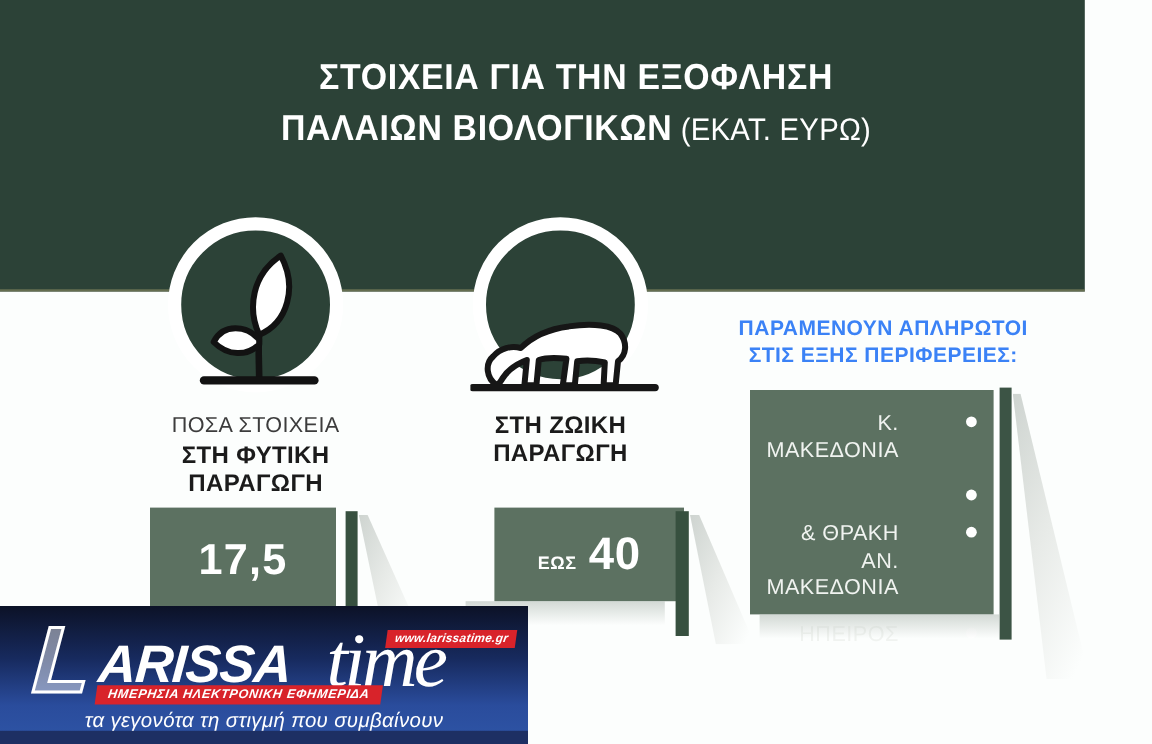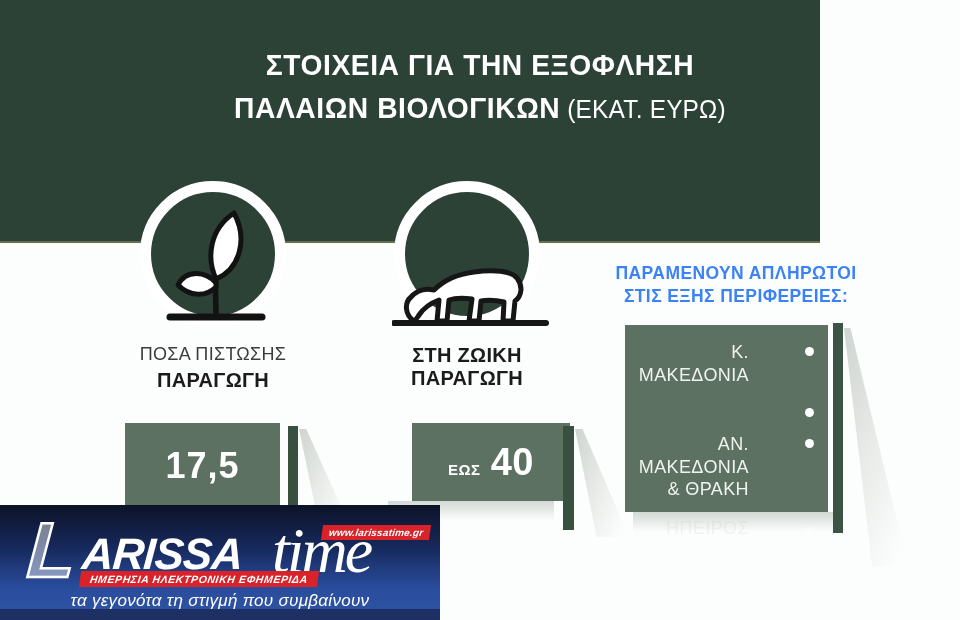--- a/index.html
+++ b/index.html
@@ -2,21 +2,21 @@
 <html><head>
 <meta charset="utf-8">
 <style>
   html,body { margin:0; padding:0; background:#ffffff; }
   #canvas {
     position:relative; width:960px; height:620px; overflow:hidden;
     background:#fcfefd; font-family:"Liberation Sans", sans-serif;
   }
   
   #header {
-    position:absolute; left:0; top:0; width:820px; height:243px;
+    position:absolute; left:0; top:0; width:904px; height:243px;
     background:#2c4237; border-bottom:2px solid rgba(120,126,90,0.75);
     box-sizing:border-box;
   }
   #title-block { position:absolute; left:0; top:48px; width:960px; text-align:center; color:#fff; }
   .title-line { font-size:30px; font-weight:bold; letter-spacing:0.6px; transform:scaleX(0.94); }
   .title-line + .title-line { margin-top:9px; }
   .title-suffix { font-weight:normal; font-size:26px; letter-spacing:0.2px; }
   
   .icon-circle {
     position:absolute; width:124px; height:124px; border-radius:50%;
@@ -127,21 +127,22 @@
     <path d="M10,112 L102,112" fill="none" stroke="#121212" stroke-width="7" stroke-linecap="round"></path>
   </svg>
 
   <div class="icon-circle" id="circle-livestock"></div>
   <svg class="icon-svg" id="livestock-svg" viewBox="0 0 158 88">
     <path d="M22,78 C13,72 12,60 19,54 C25,47 34,45 42,47 C52,37 66,31 82,29 C102,26 119,28 125,35 C131,43 130,53 123,58 L121,78 L111,78 L112,59 C103,57 95,57 89,58 L87,78 L77,78 L80,56 C71,55 63,55 57,57 L55,78 L45,78 L47,57 C39,60 31,66 27,72 C25,75 24,77 22,78 Z" fill="#ffffff" stroke="#161616" stroke-width="5" stroke-linejoin="round" stroke-linecap="round"></path>
     <path d="M2,80 L154,80" fill="none" stroke="#161616" stroke-width="6" stroke-linecap="round"></path>
   </svg>
 
   <div class="stat-label" id="stat-label-1">
-    <div class="l1">ΠΟΣΑ ΠΙΣΤΩΣΗΣ</div>
+    <div class="l1">ΠΟΣΑ ΣΤΟΙΧΕΙΑ</div>
+    <div class="lb">ΣΤΗ ΦΥΤΙΚΗ</div>
     <div class="lb">ΠΑΡΑΓΩΓΗ</div>
   </div>
 
   <div class="stat-label" id="stat-label-2">
     <div class="lb">ΣΤΗ ΖΩΙΚΗ</div>
     <div class="lb">ΠΑΡΑΓΩΓΗ</div>
   </div>
 
   <div class="value-box" id="value-box-1">
     <span class="num">17,5</span>
@@ -167,22 +168,22 @@
   <div id="regions-box">
     <div class="region-row">
       <div class="region-text">Κ. ΜΑΚΕΔΟΝΙΑ</div>
       <div class="bullet"></div>
     </div>
     <div class="region-row">
       <div class="bullet"></div>
     </div>
     <div class="region-row">
       <div class="region-text">
+        <div>&amp; ΘΡΑΚΗ</div>
         <div>ΑΝ. ΜΑΚΕΔΟΝΙΑ</div>
-        <div>&amp; ΘΡΑΚΗ</div>
       </div>
       <div class="bullet"></div>
     </div>
     <div class="region-row">
       <div class="region-text">ΗΠΕΙΡΟΣ</div>
       <div class="bullet"></div>
     </div>
   </div>
   <div class="accent-bar" id="bar-3"></div>
   <div class="wedge" id="wedge-3"></div>

